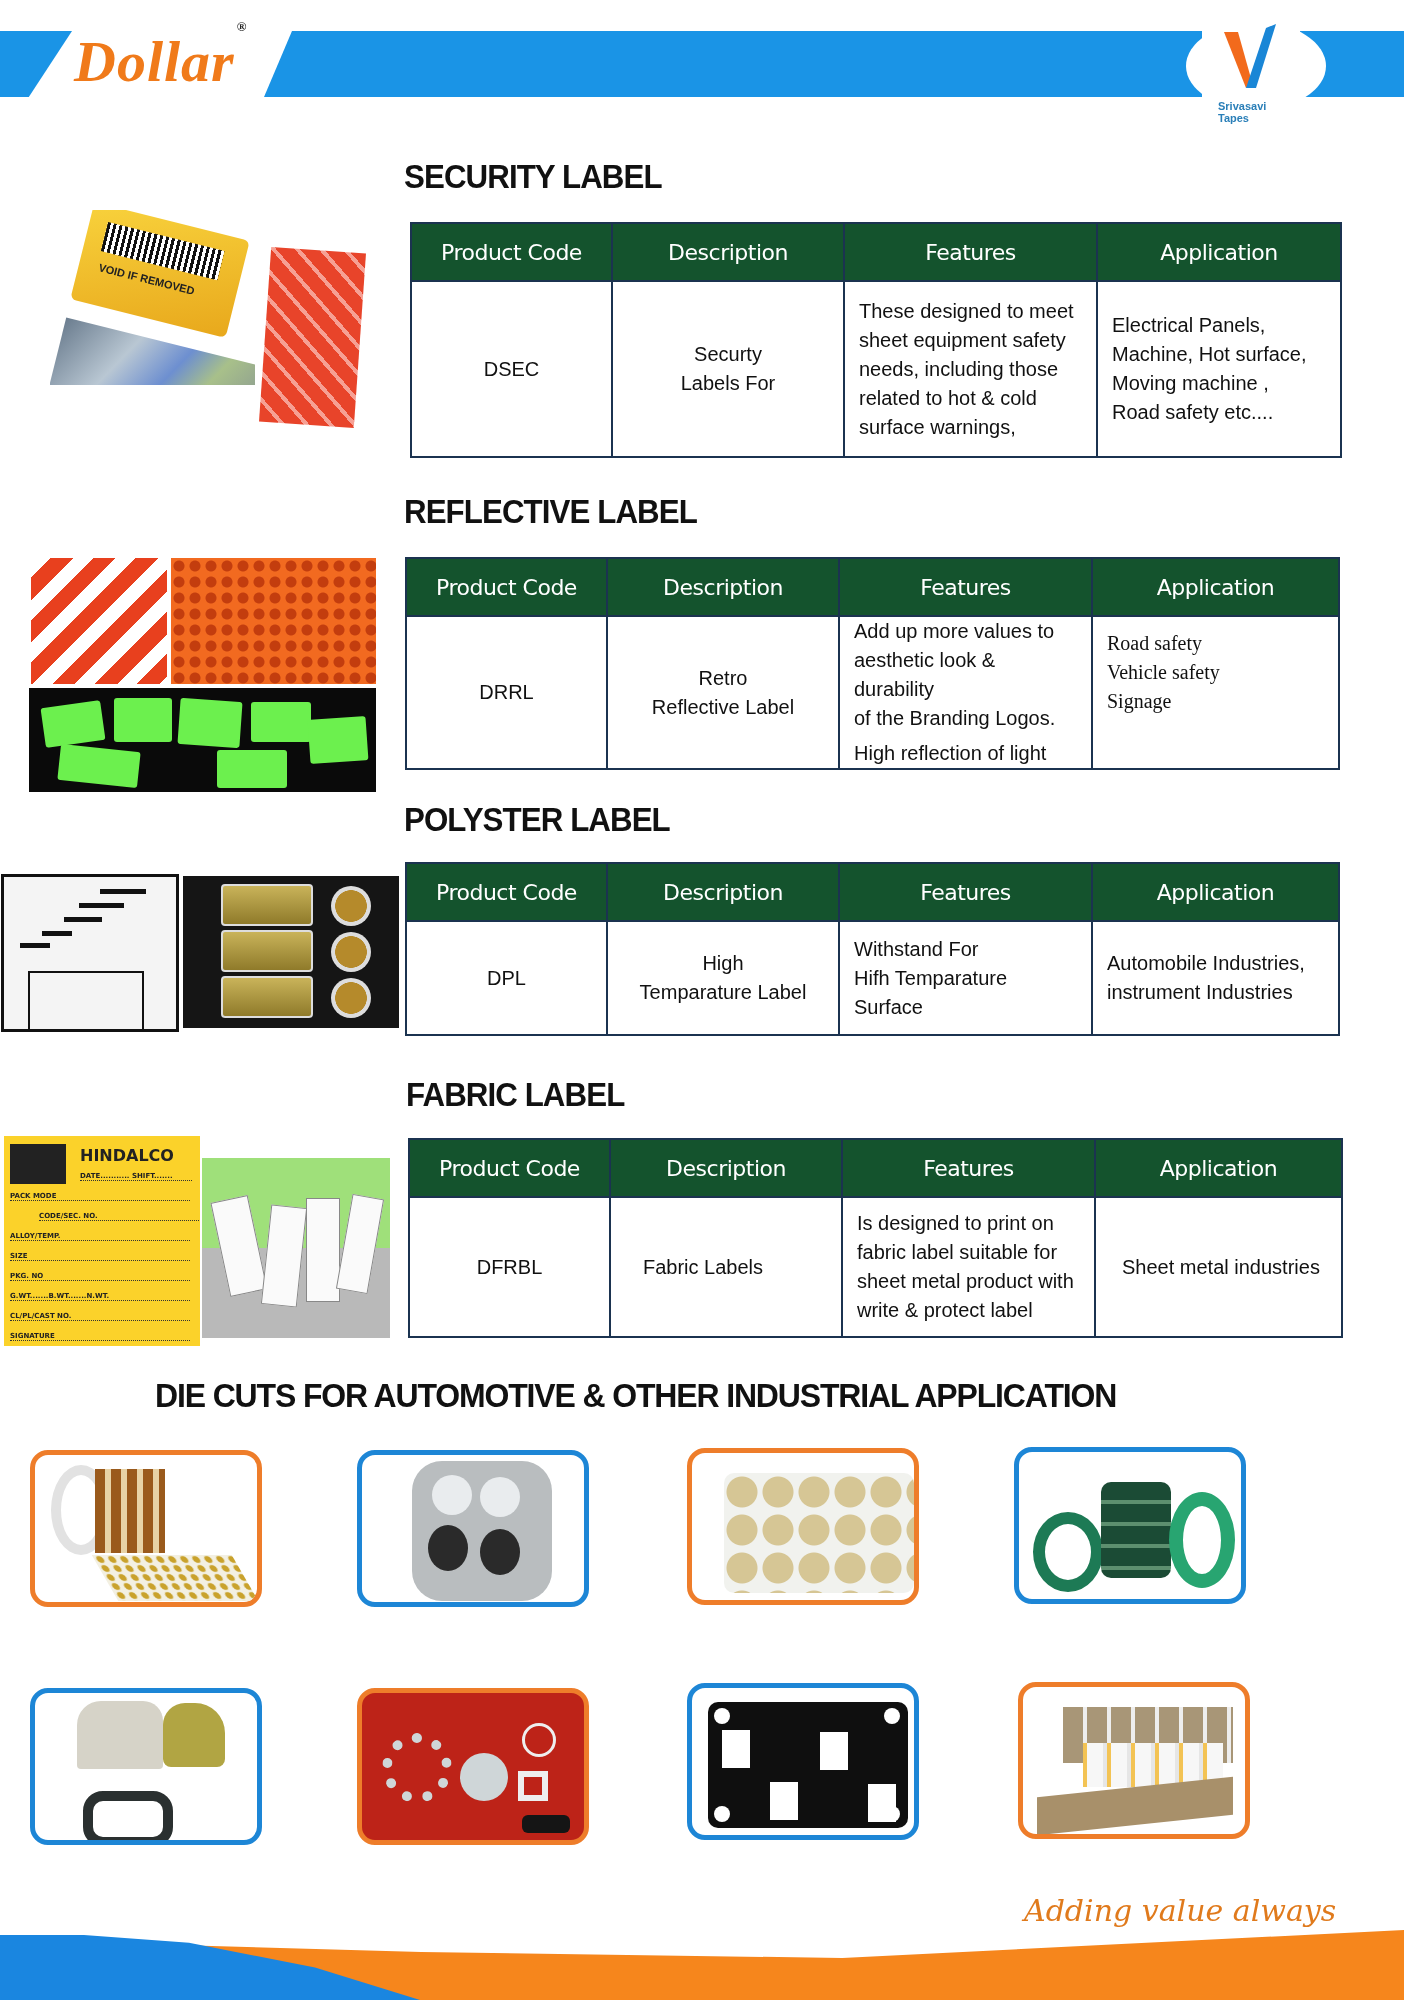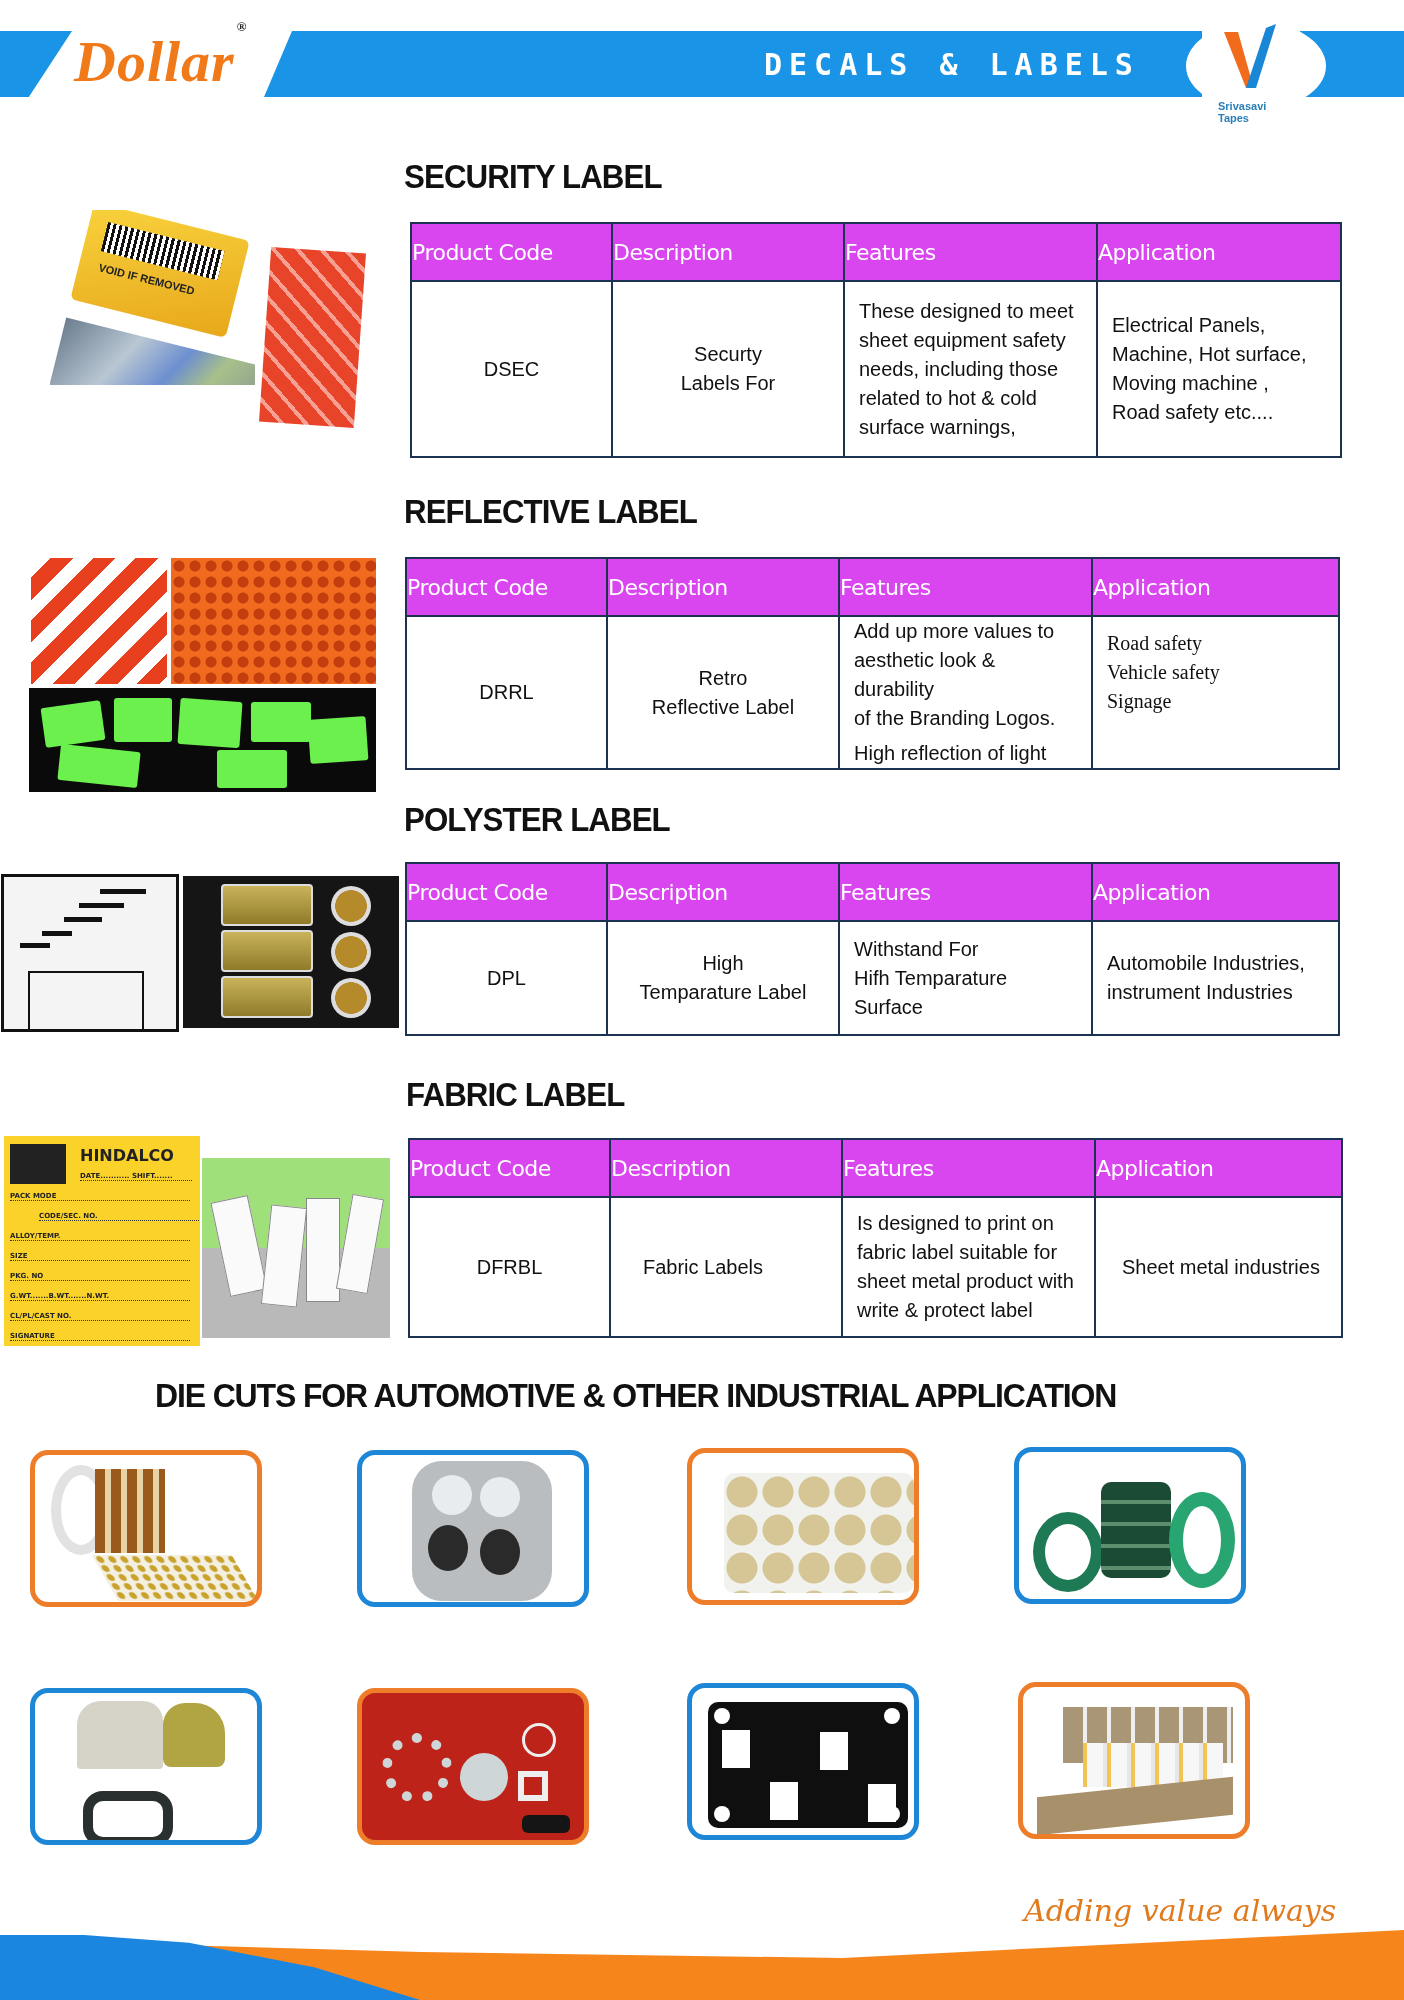--- a/index.html
+++ b/index.html
@@ -21,22 +21,22 @@
                  background: #ffffff; }
   .logo-v { position: absolute; left: 1218px; top: 22px; width: 70px; height: 70px; }
   .logo-text { position: absolute; left: 1218px; top: 100px; font-size: 11px; font-weight: bold; color: #2a7fb8; }
 
   
   .sec-title { position: absolute; font-family: "Liberation Sans", sans-serif; font-weight: bold;
                font-size: 34px; color: #111; letter-spacing: -1px; transform: scaleX(0.92); transform-origin: left; }
 
   
   .tbl { position: absolute; border-collapse: collapse; table-layout: fixed; }
-  .tbl th { background: #d946ef; color: #fff; font-weight: normal; font-size: 22px; height: 58px;
-            border: 2px solid #1b3350; text-align: left; font-family: "DejaVu Sans", sans-serif; letter-spacing: -0.5px; }
+  .tbl th { background: #14532d; color: #fff; font-weight: normal; font-size: 22px; height: 58px;
+            border: 2px solid #1b3350; text-align: center; font-family: "DejaVu Sans", sans-serif; letter-spacing: -0.5px; }
   .tbl td { border: 2px solid #1b3350; font-size: 20px; line-height: 29px; vertical-align: middle; padding: 0 14px;
             font-family: "Liberation Sans", sans-serif; color: #111; }
   .tbl td.c { text-align: center; }
   .tbl td.l { text-align: left; }
   .tbl td .ln { display: block; }
 
   
   .img { position: absolute; overflow: hidden; }
 
   
@@ -79,21 +79,20 @@
                clip-path: polygon(0 0, 20% 0, 45% 12%, 75% 50%, 100% 100%, 0 100%); }
 </style>
 </head>
 <body>
 
 <div class="hdr">
   <div class="hdr-bar left"></div>
   <div class="hdr-bar mid"></div>
   <div class="hdr-bar right"></div>
   <div class="brand"><span>Dollar</span><sup>®</sup></div>
-  <div class="hdr-title">DECALS &amp; LABELS</div>
   <div class="logo-circle"></div>
   <svg class="logo-v" viewBox="0 0 70 70">
     <path d="M6 10 L20 10 L34 60 L28 66 Z" fill="#f26a1c"></path>
     <path d="M28 66 L48 6 L58 2 L38 66 Z" fill="#1a86d6"></path>
   </svg>
   <div class="logo-text">Srivasavi Tapes</div>
 </div>
 
 <div class="img" style="left:50px;top:210px;width:205px;height:175px;">
   <div class="img sec-card" style="left:30px;top:10px;width:160px;height:100px;">

